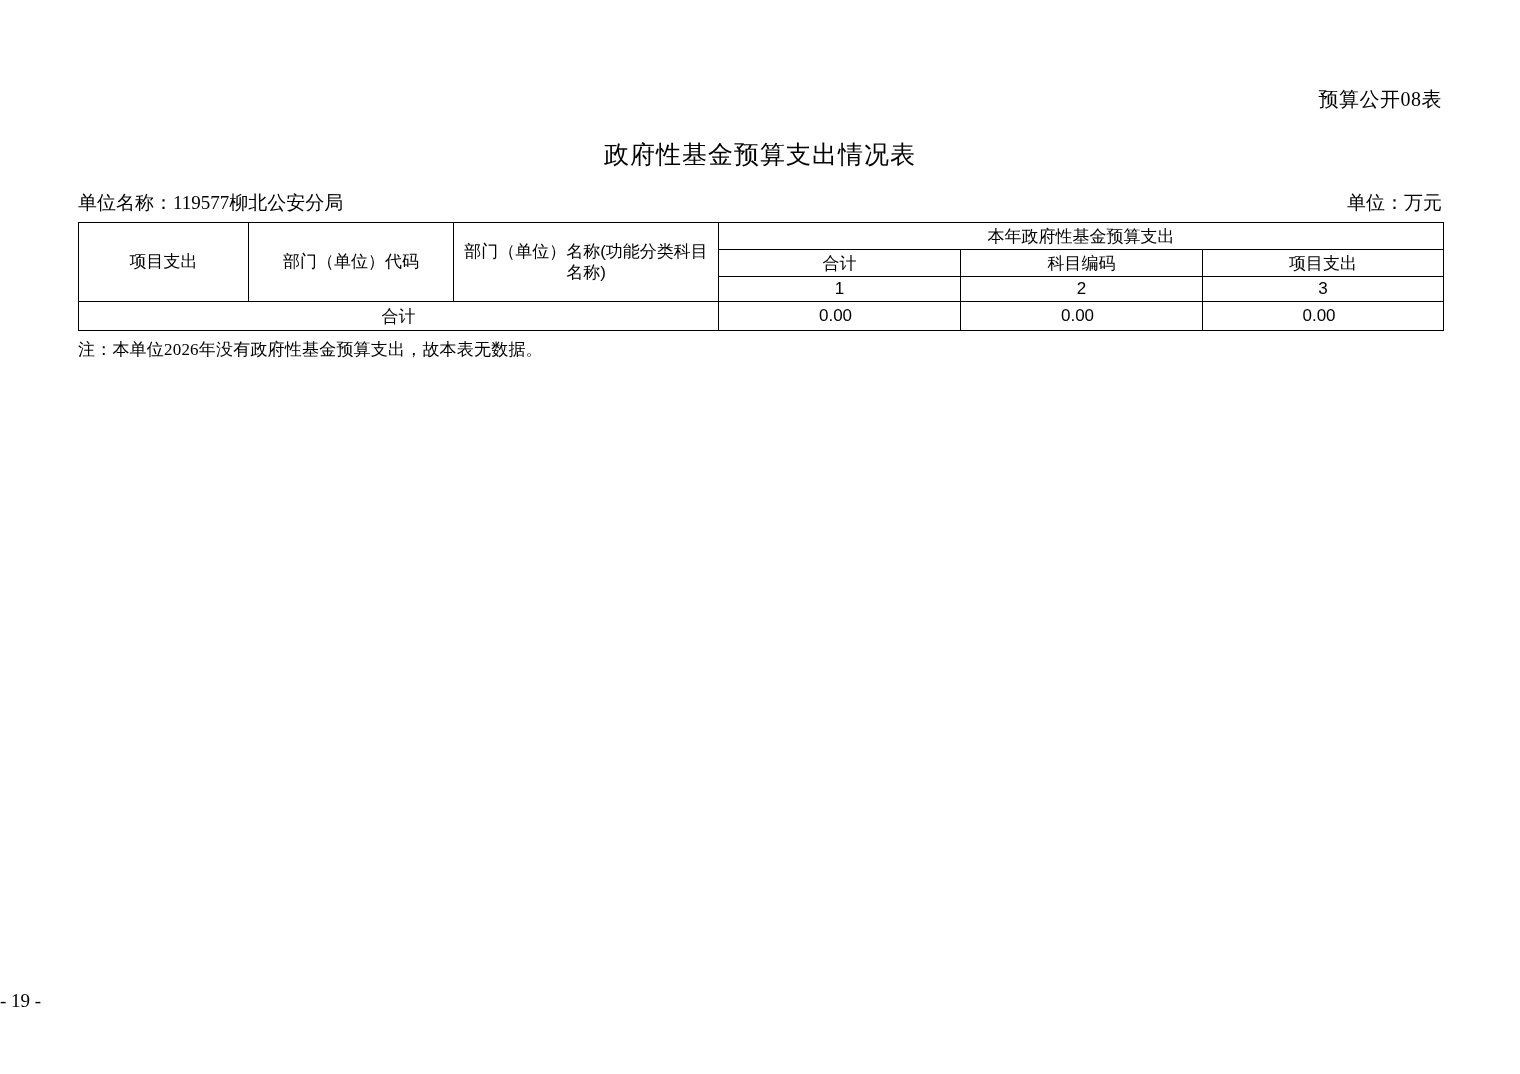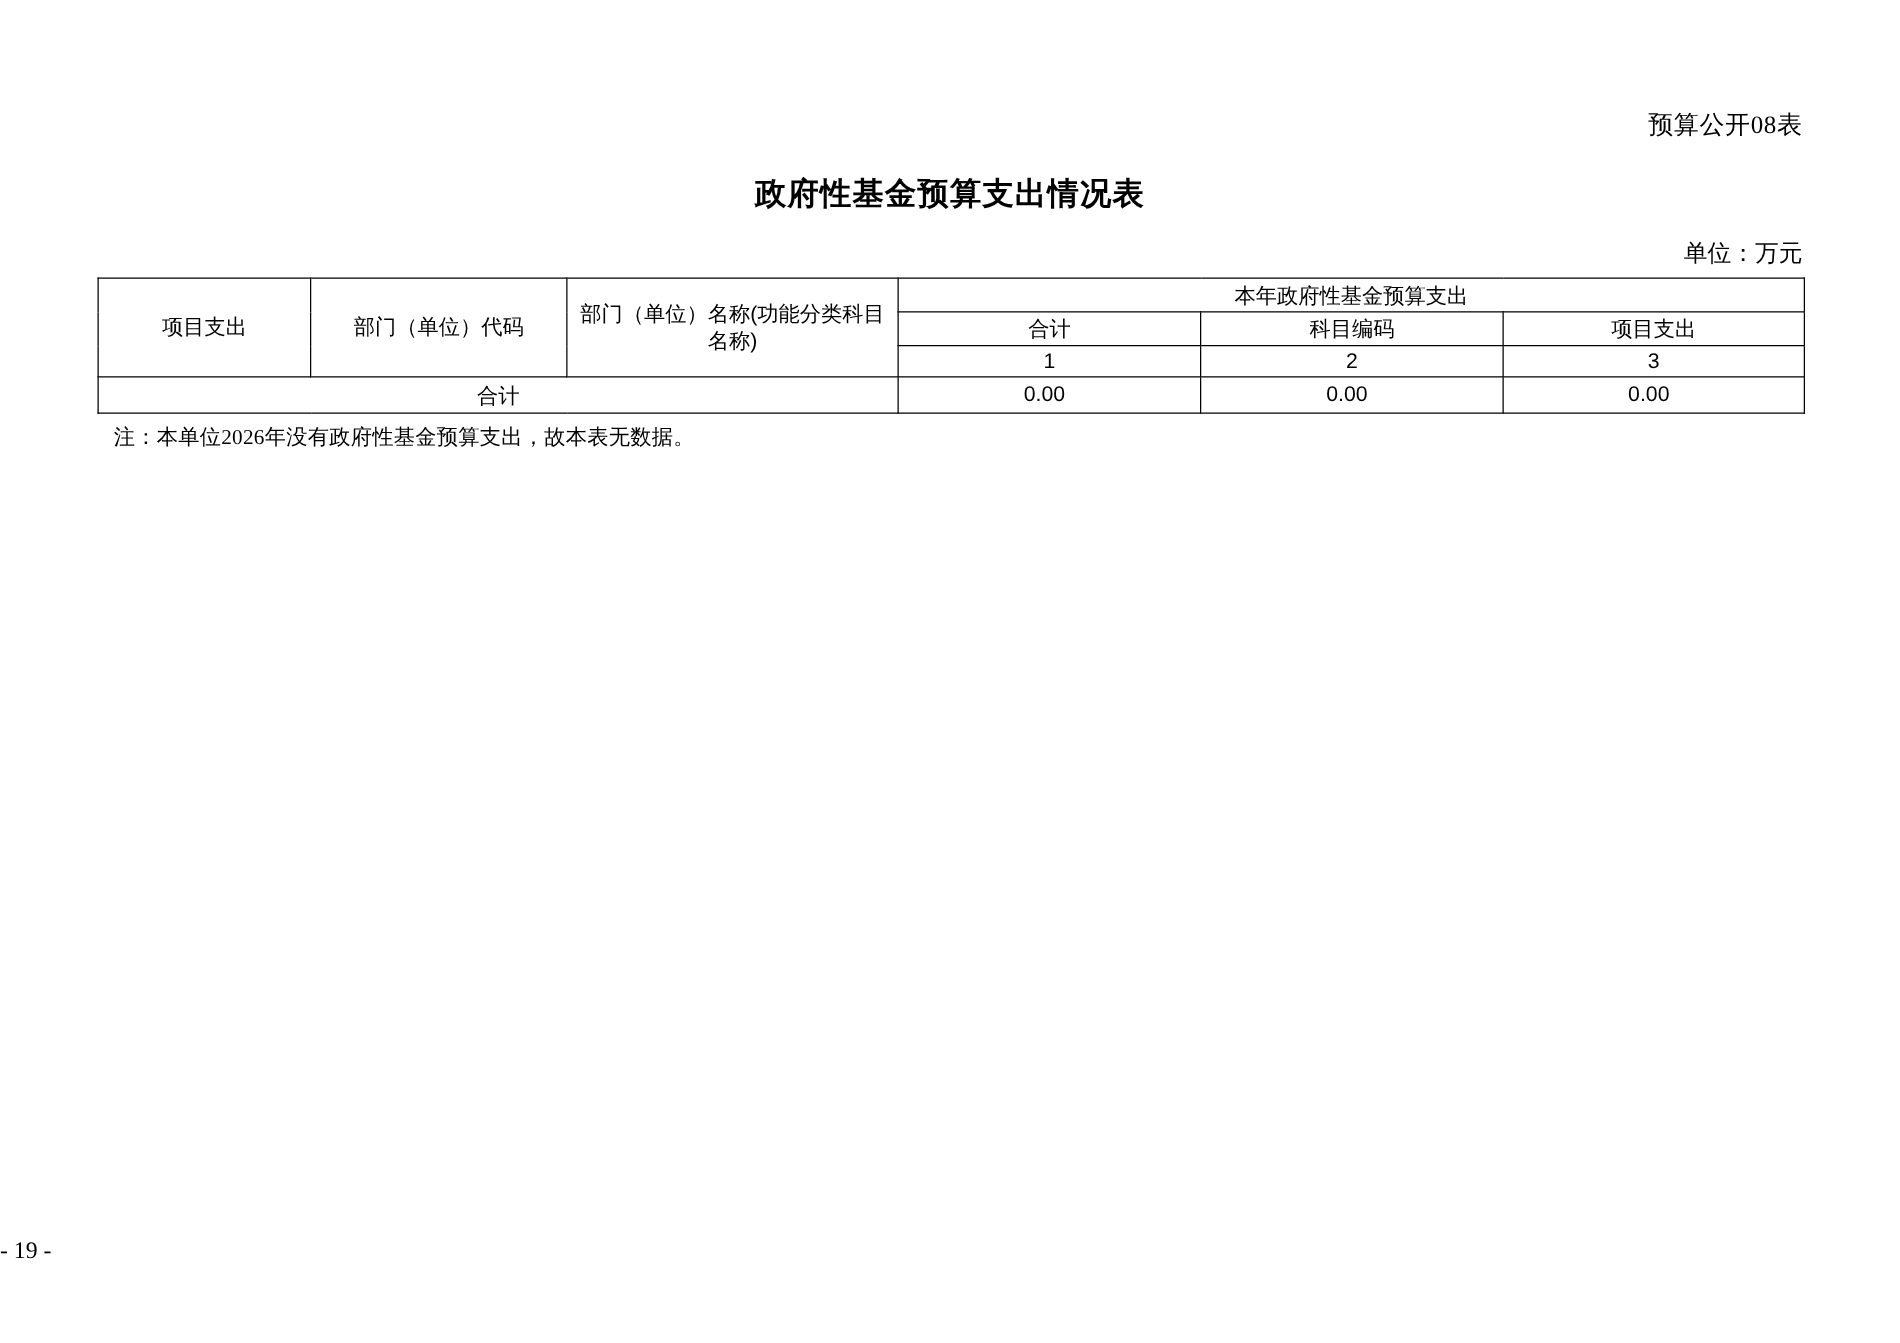--- a/index.html
+++ b/index.html
@@ -29,21 +29,21 @@
     font-family: "Liberation Serif", serif;
     letter-spacing: 0.5px;
   }
   .doc-title {
     position: absolute;
     left: 0;
     top: 138px;
     width: 1520px;
     text-align: center;
     font-size: 25px;
-    font-weight: bold;
+    font-weight: normal;
     font-family: "Liberation Sans", sans-serif;
     letter-spacing: 1px;
   }
   .meta-row {
     position: absolute;
     left: 78px;
     top: 190px;
     width: 1364px;
     height: 24px;
   }
@@ -109,21 +109,21 @@
     font-family: "Liberation Sans", sans-serif;
   }
   .num-cell {
     text-align: right;
     padding-right: 8px !important;
     font-family: "Liberation Serif", serif;
     font-size: 17px;
   }
   .note {
     position: absolute;
-    left: 91px;
+    left: 78px;
     top: 338px;
     font-size: 17px;
     font-family: "Liberation Serif", serif;
     letter-spacing: 0.2px;
   }
   .page-number {
     position: absolute;
     left: 0;
     bottom: 22px;
     width: 1520px;
@@ -135,20 +135,21 @@
 </head>
 <body>
 
 <div class="page">
 
   <div class="form-code">预算公开08表</div>
 
   <div class="doc-title">政府性基金预算支出情况表</div>
 
   <div class="meta-row">
+    <div class="meta-left"><span>单位名称：</span><span class="unit-value">119577柳北公安分局</span></div>
     <div class="meta-right">单位：万元</div>
   </div>
 
   <table class="budget">
     <colgroup>
       <col style="width:170px">
       <col style="width:205px">
       <col style="width:265px">
       <col style="width:242px">
       <col style="width:242px">

